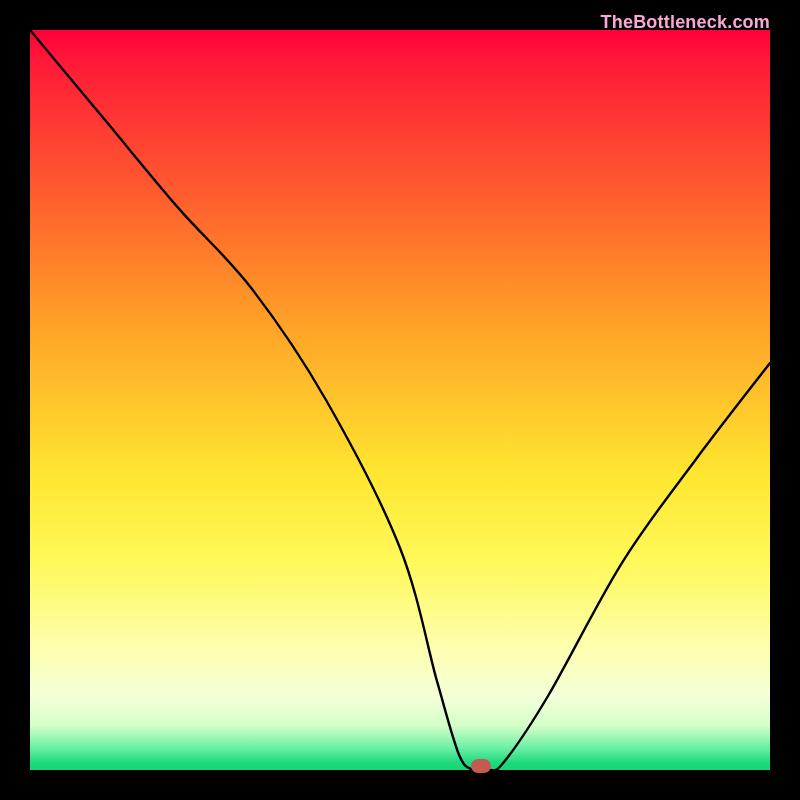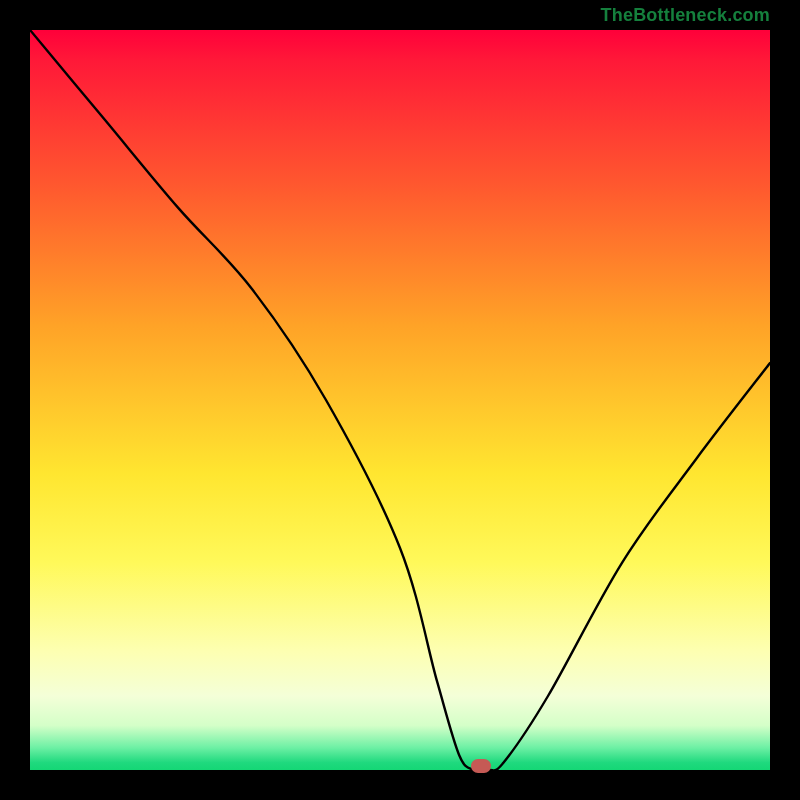--- a/index.html
+++ b/index.html
@@ -13,21 +13,21 @@
       #ffe630 60%,
       #fff95a 72%,
       #fdffb2 84%,
       #f4ffd8 90%,
       #d4ffc8 94%,
       #6cf0a4 97%,
       #1fd97e 99%,
       #14d775 100%
     );
   }
-  .water{position:absolute;right:30px;top:5px;color:#15803d;font-weight:600;font-size:18px;letter-spacing:.2px;}
+  .water{position:absolute;right:30px;top:12px;color:#f9a8d4;font-weight:600;font-size:18px;letter-spacing:.2px;}
   svg.curve{position:absolute;left:30px;top:30px;width:740px;height:740px;}
   .marker{position:absolute;width:20px;height:14px;border-radius:7px;background:#c55a55;transform:translate(-50%,-50%);} 
 </style>
 </head>
 <body>
 
 <div class="frame">
   <div class="water">TheBottleneck.com</div>
   <div class="plot"></div>
   <svg class="curve" viewBox="0 0 740 740" preserveAspectRatio="none">

